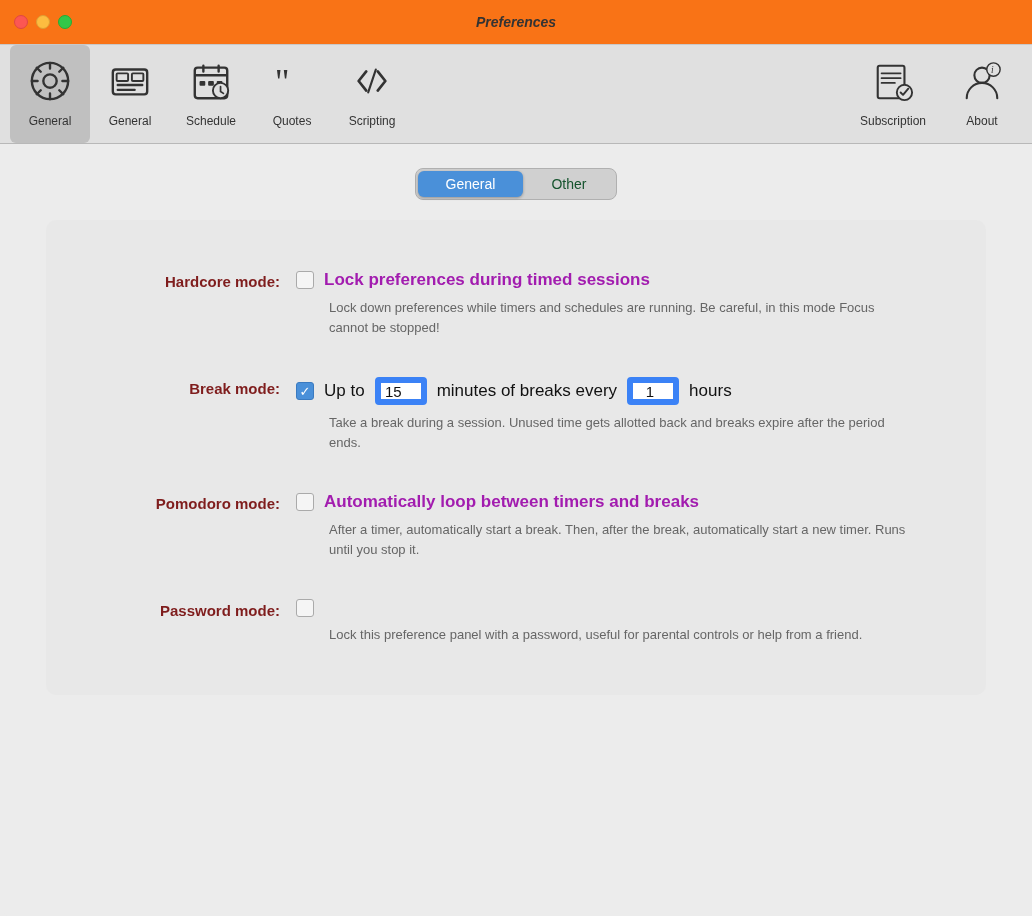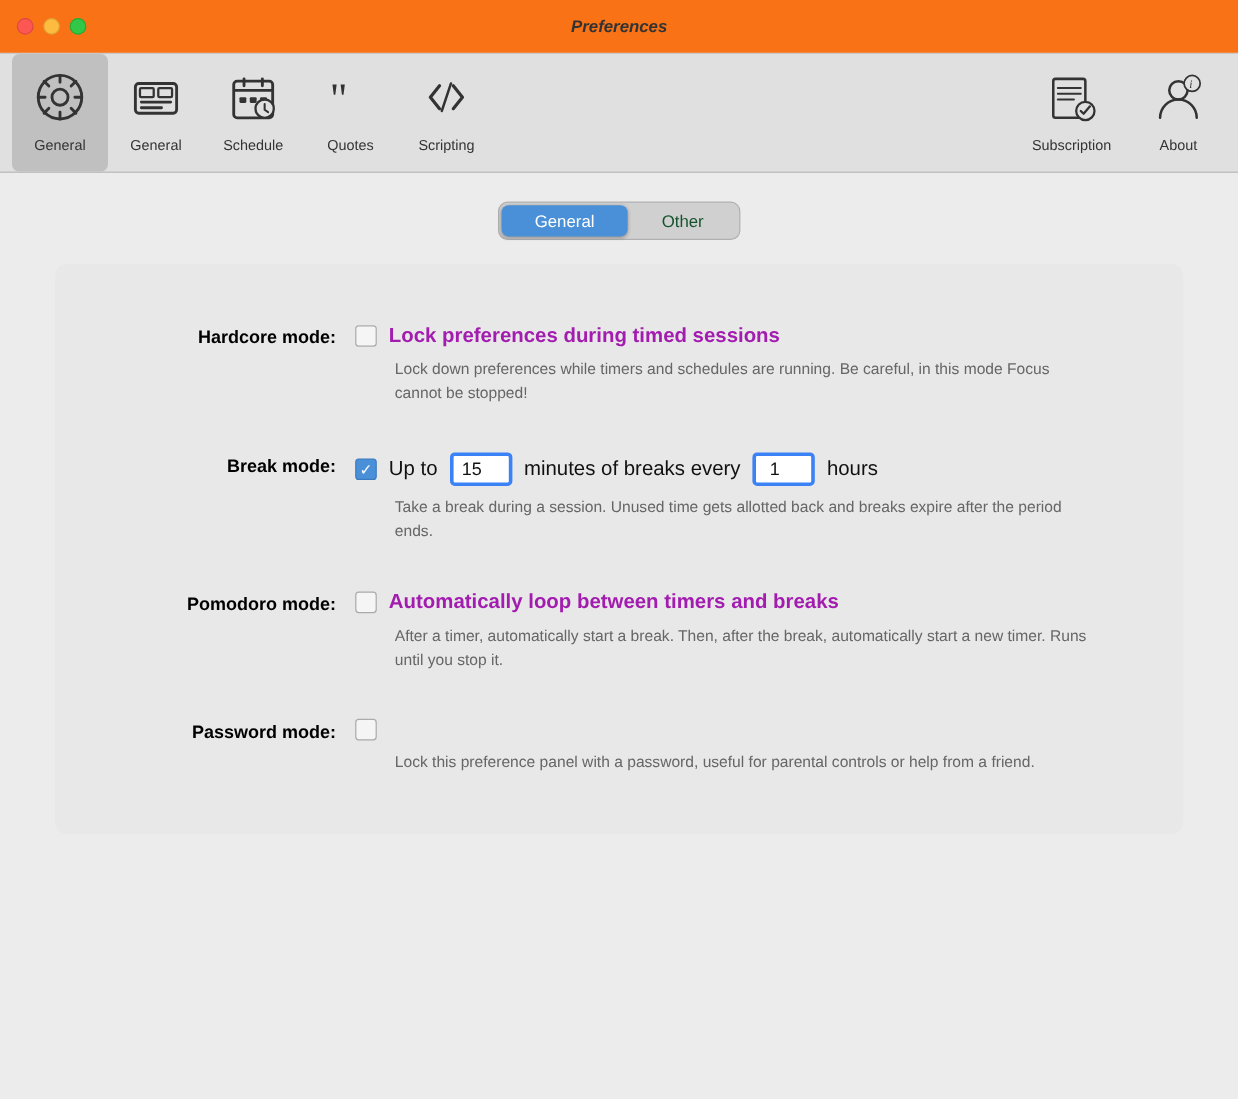--- a/index.html
+++ b/index.html
@@ -169,21 +169,21 @@
       border-bottom: none;
     }
 
     .setting-row + .setting-row {
       border-top: none;
     }
 
     .setting-label {
       font-size: 15px;
       font-weight: 600;
-      color: #000000;
+      color: #7f1d1d;
       width: 210px;
       flex-shrink: 0;
       text-align: right;
       padding-right: 16px;
       padding-top: 3px;
     }
 
     .setting-content {
       flex: 1;
       display: flex;
@@ -237,24 +237,24 @@
       align-items: center;
       justify-content: center;
       color: white;
       font-size: 13px;
     }
 
     
     .number-input {
       width: 52px;
       height: 28px;
-      border: 3px solid #3b82f6;
+      border: 6px solid #3b82f6;
       border-radius: 4px;
       background: white;
-      text-align: center;
+      text-align: right;
       font-size: 15px;
       font-family: inherit;
       color: #111;
       padding: 0 4px;
     }
 
     .inline-text {
       font-size: 17px;
       font-weight: 500;
       color: #111;

